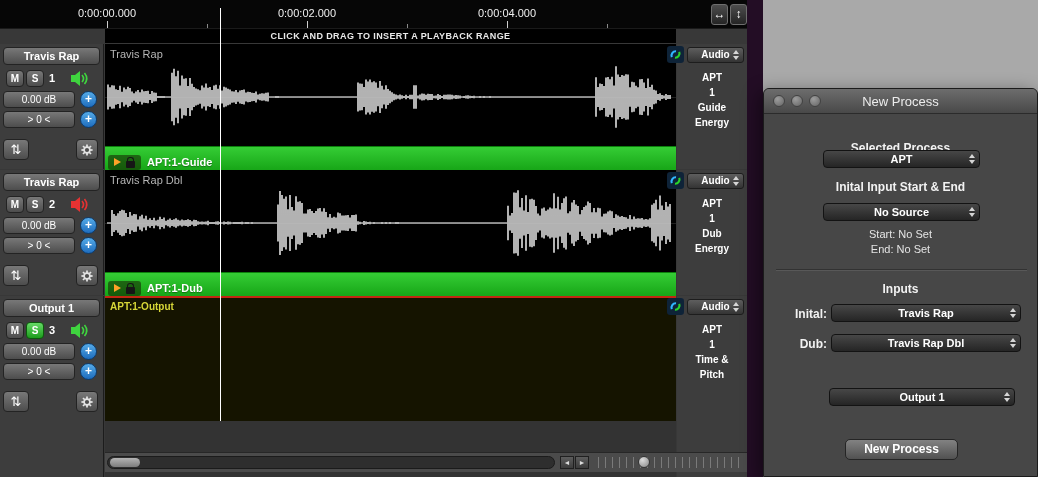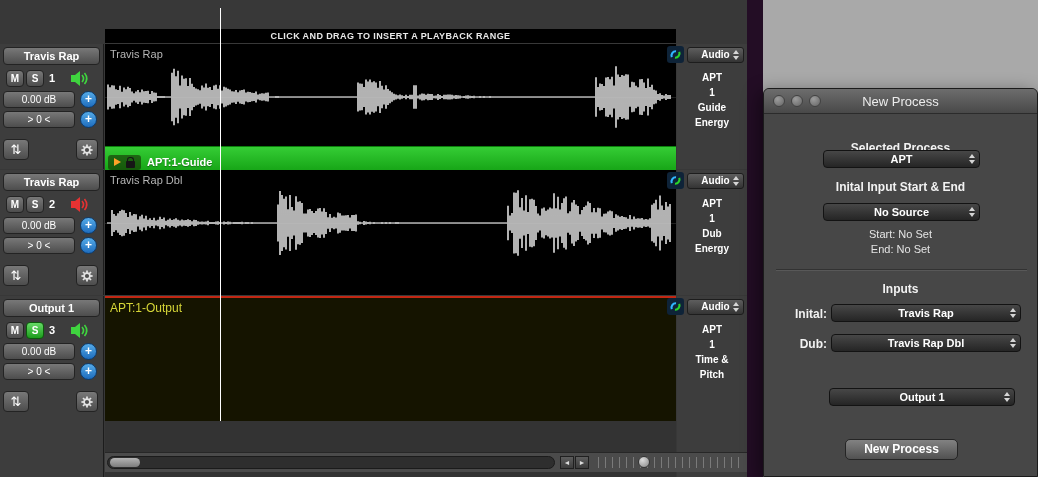--- a/index.html
+++ b/index.html
@@ -37,21 +37,21 @@
   .clip-label{position:absolute;left:5px;top:4px;color:#b5b5b5;font-size:11px}
   .wave{position:absolute;left:0;top:8px}
   .gbar{position:absolute;left:0;top:102px;width:571px;height:31px;background:linear-gradient(#35cd35,#0e9a0e);border-top:1px solid #0c7f0c;display:flex;align-items:center;cursor:pointer}
   .gbar-chip{display:flex;align-items:center;gap:5px;background:rgba(20,30,0,.55);height:15px;margin-left:3px;padding:0 6px;border-radius:3px}
   .playtri{width:0;height:0;border-left:7px solid #ffa227;border-top:4.5px solid transparent;border-bottom:4.5px solid transparent}
   .lock{position:relative;width:9px;height:7px;background:#161616;border-radius:1px;margin-top:4px}
   .lock::before{content:"";position:absolute;top:-4px;left:1px;width:5px;height:5px;border:1.5px solid #161616;border-bottom:none;border-radius:3px 3px 0 0}
   .gbar-label{color:#fff;font-size:11px;font-weight:bold;margin-left:6px;text-shadow:0 1px 1px rgba(0,0,0,.35)}
 
   .clip.output{background:#151400;border-top:2px solid #c22713}
-  .clip.output .clip-label{color:#d6d637;font-size:12px;font-weight:normal;top:3px}
+  .clip.output .clip-label{color:#d6d637;font-size:10px;font-weight:bold;top:3px}
 
   .rpanel{position:absolute;left:677px;top:0;width:82px;height:125px;background:#3d3d3d}
   .group-icon{position:absolute;left:-10px;top:2px;width:17px;height:17px;cursor:pointer}
   .audio-dd{position:absolute;left:10px;top:3px;width:57px;height:16px;background:linear-gradient(#5e5e5e,#343434);border:1px solid #1d1d1d;border-radius:3px;color:#fff;font-size:10px;font-weight:bold;text-align:center;line-height:14px;cursor:pointer}
   .ginfo{position:absolute;left:0;top:26px;width:70px;text-align:center;color:#fff;font-size:10px;font-weight:bold;line-height:15px}
   .ginfo div{height:15px}
 
   .dd-arrows{position:absolute;right:4px;top:50%;transform:translateY(-50%);display:flex;flex-direction:column;gap:2px;pointer-events:none}
   .dd-arrows i{display:block;width:0;height:0;border-left:3.5px solid transparent;border-right:3.5px solid transparent}
   .dd-arrows .up{border-bottom:4px solid #d6d6d6}
@@ -82,20 +82,33 @@
   .dsmall{position:absolute;width:100%;text-align:center;color:#e4e4e4;font-size:11px}
   .dsep{position:absolute;left:12px;width:251px;height:2px;border-top:1px solid #323232;border-bottom:1px solid #585858}
   .dflabel{position:absolute;color:#f2f2f2;font-size:12px;font-weight:bold;text-align:right;width:58px}
   .npbtn{position:absolute;left:81px;top:350px;width:113px;height:21px;background:linear-gradient(#828282,#515151);border:1px solid #252525;border-radius:5px;color:#fff;font-size:12px;font-weight:bold;text-align:center;line-height:19px;cursor:pointer}
 </style>
 </head>
 <body>
 
 <div class="editor">
 
+  <div class="ruler">
+    <span class="ruler-label" style="left:107px">0:00:00.000</span>
+    <span class="ruler-label" style="left:307px">0:00:02.000</span>
+    <span class="ruler-label" style="left:507px">0:00:04.000</span>
+    <span class="tick major" style="left:107px"></span>
+    <span class="tick minor" style="left:207px"></span>
+    <span class="tick major" style="left:307px"></span>
+    <span class="tick minor" style="left:407px"></span>
+    <span class="tick major" style="left:507px"></span>
+    <span class="tick minor" style="left:607px"></span>
+    <div class="rbtn" style="left:711px">↔</div>
+    <div class="rbtn" style="left:730px">↕</div>
+  </div>
 
   <div class="banner">CLICK AND DRAG TO INSERT A PLAYBACK RANGE</div>
 
   <div class="track" style="top:44px">
     <div class="thead">
       <div class="btn name-btn">Travis Rap</div>
       <div class="btn ms m">M</div>
       <div class="btn ms s">S</div>
       <span class="tnum">1</span>
       <svg class="speaker" viewBox="0 0 21 17">
@@ -183,20 +196,27 @@
           <circle cx="10" cy="10" r="3.6" fill="#4e4e4e" stroke="#e3e3e3" stroke-width="2"></circle>
         </svg>
       </div>
     </div>
     <div class="clip">
       <div class="zero"></div>
       <span class="clip-label">Travis Rap Dbl</span>
       <svg class="wave" width="571" height="90" viewBox="0 0 571 90" fill="none">
           <path d="M3 44.3V45.7M5 44.3V45.7M7 32.0V58.0M9 35.9V54.1M11 37.8V52.2M13 35.2V54.8M15 33.0V57.0M17 31.7V58.3M19 32.2V57.8M21 35.0V55.0M23 38.9V51.1M25 34.1V55.9M27 37.5V52.5M29 35.9V54.1M31 36.2V53.8M33 41.4V48.6M35 38.2V51.8M37 36.8V53.2M39 40.4V49.6M41 37.7V52.3M43 41.7V48.3M45 40.3V49.7M47 42.0V48.0M49 39.7V50.3M51 42.5V47.5M53 41.8V48.2M55 38.7V51.3M57 41.1V48.9M59 39.5V50.5M61 42.7V47.3M63 41.7V48.3M65 40.5V49.5M67 42.1V47.9M69 41.3V48.7M71 40.2V49.8M73 41.8V48.2M75 42.5V47.5M77 41.6V48.4M79 42.2V47.8M81 42.1V47.9M83 41.2V48.8M85 42.1V47.9M87 43.2V46.8M89 41.8V48.2M91 41.9V48.1M93 43.2V46.8M95 43.7V46.3M97 43.4V46.6M99 43.8V46.2M101 43.4V46.6M103 42.7V47.3M105 43.9V46.1M107 44.1V45.9M109 44.0V46.0M111 43.6V46.4M113 43.2V46.8M115 43.9V46.1M117 44.2V45.8M119 43.6V46.4M121 44.0V46.0M123 43.4V46.6M125 43.7V46.3M127 44.3V45.7M129 43.9V46.1M131 44.0V46.0M133 44.0V46.0M135 43.9V46.1M137 43.8V46.2M139 44.2V45.8M141 44.1V45.9M143 44.0V46.0M145 44.3V45.7M147 44.0V46.0M149 44.3V45.7M151 44.3V45.7M153 44.3V45.7M155 44.3V45.7M157 44.3V45.7M159 44.3V45.7M161 44.3V45.7M163 44.3V45.7M165 44.3V45.7M167 44.3V45.7M169 44.3V45.7M171 44.3V45.7M173 26.5V63.5M175 13.1V76.9M177 16.9V73.1M179 20.8V69.2M181 18.6V71.4M183 31.3V58.7M185 17.1V72.9M187 29.1V60.9M189 32.4V57.6M191 18.3V71.7M193 23.8V66.2M195 23.3V66.7M197 25.0V65.0M199 35.5V54.5M201 35.5V54.5M203 31.6V58.4M205 30.9V59.1M207 32.9V57.1M209 34.9V55.1M211 32.9V57.1M213 30.6V59.4M215 30.1V59.9M217 33.5V56.5M219 30.2V59.8M221 34.1V55.9M223 39.2V50.8M225 35.9V54.1M227 39.8V50.2M229 38.7V51.3M231 39.6V50.4M233 34.5V55.5M235 35.3V54.7M237 37.5V52.5M239 37.4V52.6M241 37.2V52.8M243 36.9V53.1M245 39.6V50.4M247 36.9V53.1M249 36.9V53.1M251 36.5V53.5M253 43.3V46.7M255 43.7V46.3M257 44.2V45.8M259 43.1V46.9M261 43.4V46.6M263 43.9V46.1M265 43.7V46.3M267 44.3V45.7M269 43.9V46.1M271 44.3V45.7M273 44.3V45.7M275 44.3V45.7M277 44.1V45.9M279 44.3V45.7M281 44.0V46.0M283 44.3V45.7M285 44.1V45.9M287 44.2V45.8M289 44.3V45.7M291 44.1V45.9M293 44.0V46.0M295 44.3V45.7M297 44.3V45.7M299 44.3V45.7M301 44.3V45.7M303 44.3V45.7M305 44.3V45.7M307 44.3V45.7M309 44.3V45.7M311 44.3V45.7M313 44.3V45.7M315 44.3V45.7M317 44.3V45.7M319 44.3V45.7M321 44.3V45.7M323 44.3V45.7M325 44.3V45.7M327 44.3V45.7M329 44.3V45.7M331 44.3V45.7M333 44.3V45.7M335 44.3V45.7M337 44.3V45.7M339 44.3V45.7M341 44.3V45.7M343 44.3V45.7M345 44.3V45.7M347 44.3V45.7M349 44.3V45.7M351 44.3V45.7M353 44.3V45.7M355 44.3V45.7M357 44.3V45.7M359 44.3V45.7M361 44.3V45.7M363 44.3V45.7M365 44.3V45.7M367 44.3V45.7M369 44.3V45.7M371 44.3V45.7M373 44.3V45.7M375 44.3V45.7M377 44.3V45.7M379 44.3V45.7M381 44.3V45.7M383 44.3V45.7M385 44.3V45.7M387 44.3V45.7M389 44.3V45.7M391 44.3V45.7M393 44.3V45.7M395 44.3V45.7M397 44.3V45.7M399 44.3V45.7M401 44.3V45.7M403 27.7V62.3M405 37.6V52.4M407 35.0V55.0M409 14.6V75.4M411 14.8V75.2M413 12.2V77.8M415 29.2V60.8M417 20.0V70.0M419 32.4V57.6M421 17.3V72.7M423 33.9V56.1M425 21.3V68.7M427 20.8V69.2M429 21.8V68.2M431 28.0V62.0M433 35.6V54.4M435 37.4V52.6M437 30.5V59.5M439 29.6V60.4M441 32.7V57.3M443 31.5V58.5M445 29.4V60.6M447 30.5V59.5M449 15.2V74.8M451 30.2V59.8M453 18.7V71.3M455 31.5V58.5M457 25.0V65.0M459 20.3V69.7M461 18.5V71.5M463 35.3V54.7M465 33.2V56.8M467 24.5V65.5M469 22.0V68.0M471 26.6V63.4M473 28.0V62.0M475 36.2V53.8M477 32.0V58.0M479 28.9V61.1M481 27.5V62.5M483 23.6V66.4M485 25.1V64.9M487 34.3V55.7M489 29.9V60.1M491 34.3V55.7M493 29.7V60.3M495 30.2V59.8M497 38.5V51.5M499 35.7V54.3M501 35.5V54.5M503 33.4V56.6M505 32.5V57.5M507 33.2V56.8M509 39.9V50.1M511 36.2V53.8M513 37.4V52.6M515 38.7V51.3M517 38.0V52.0M519 38.9V51.1M521 39.2V50.8M523 40.8V49.2M525 37.1V52.9M527 41.2V48.8M529 38.6V51.4M531 40.7V49.3M533 40.3V49.7M535 40.4V49.6M537 40.0V50.0M539 41.6V48.4M541 41.1V48.9M543 41.6V48.4M545 40.2V49.8M547 26.8V63.2M549 25.2V64.8M551 21.7V68.3M553 31.5V58.5M555 17.5V72.5M557 27.4V62.6M559 32.1V57.9M561 24.0V66.0M563 28.5V61.5M565 26.0V64.0" stroke="#d2d2d2" stroke-width="1.7"></path>
         </svg>
+      <div class="gbar">
+        <span class="gbar-chip">
+          <span class="playtri"></span>
+          <span class="lock"></span>
+        </span>
+        <span class="gbar-label">APT:1-Dub</span>
+      </div>
     </div>
     <div class="rpanel">
       <svg class="group-icon" viewBox="0 0 16 16">
         <rect width="16" height="16" rx="3" fill="#0e2338"></rect>
         <path d="M4.5 10.5 a4 4 0 0 1 4-5.5" stroke="#31b6ff" stroke-width="2" fill="none"></path>
         <path d="M11.5 5.5 a4 4 0 0 1 -4 5.5" stroke="#2ad42a" stroke-width="2" fill="none"></path>
       </svg>
       <div class="audio-dd">
         <span>Audio</span>
         <span class="dd-arrows">

